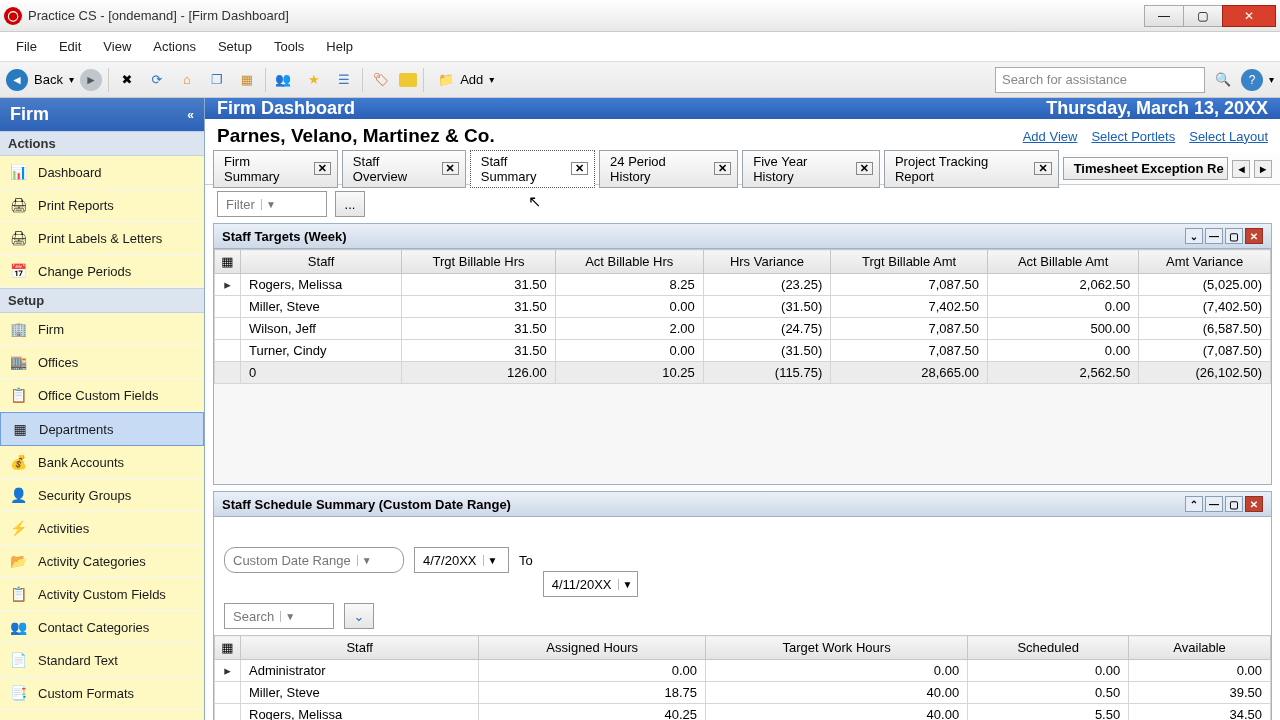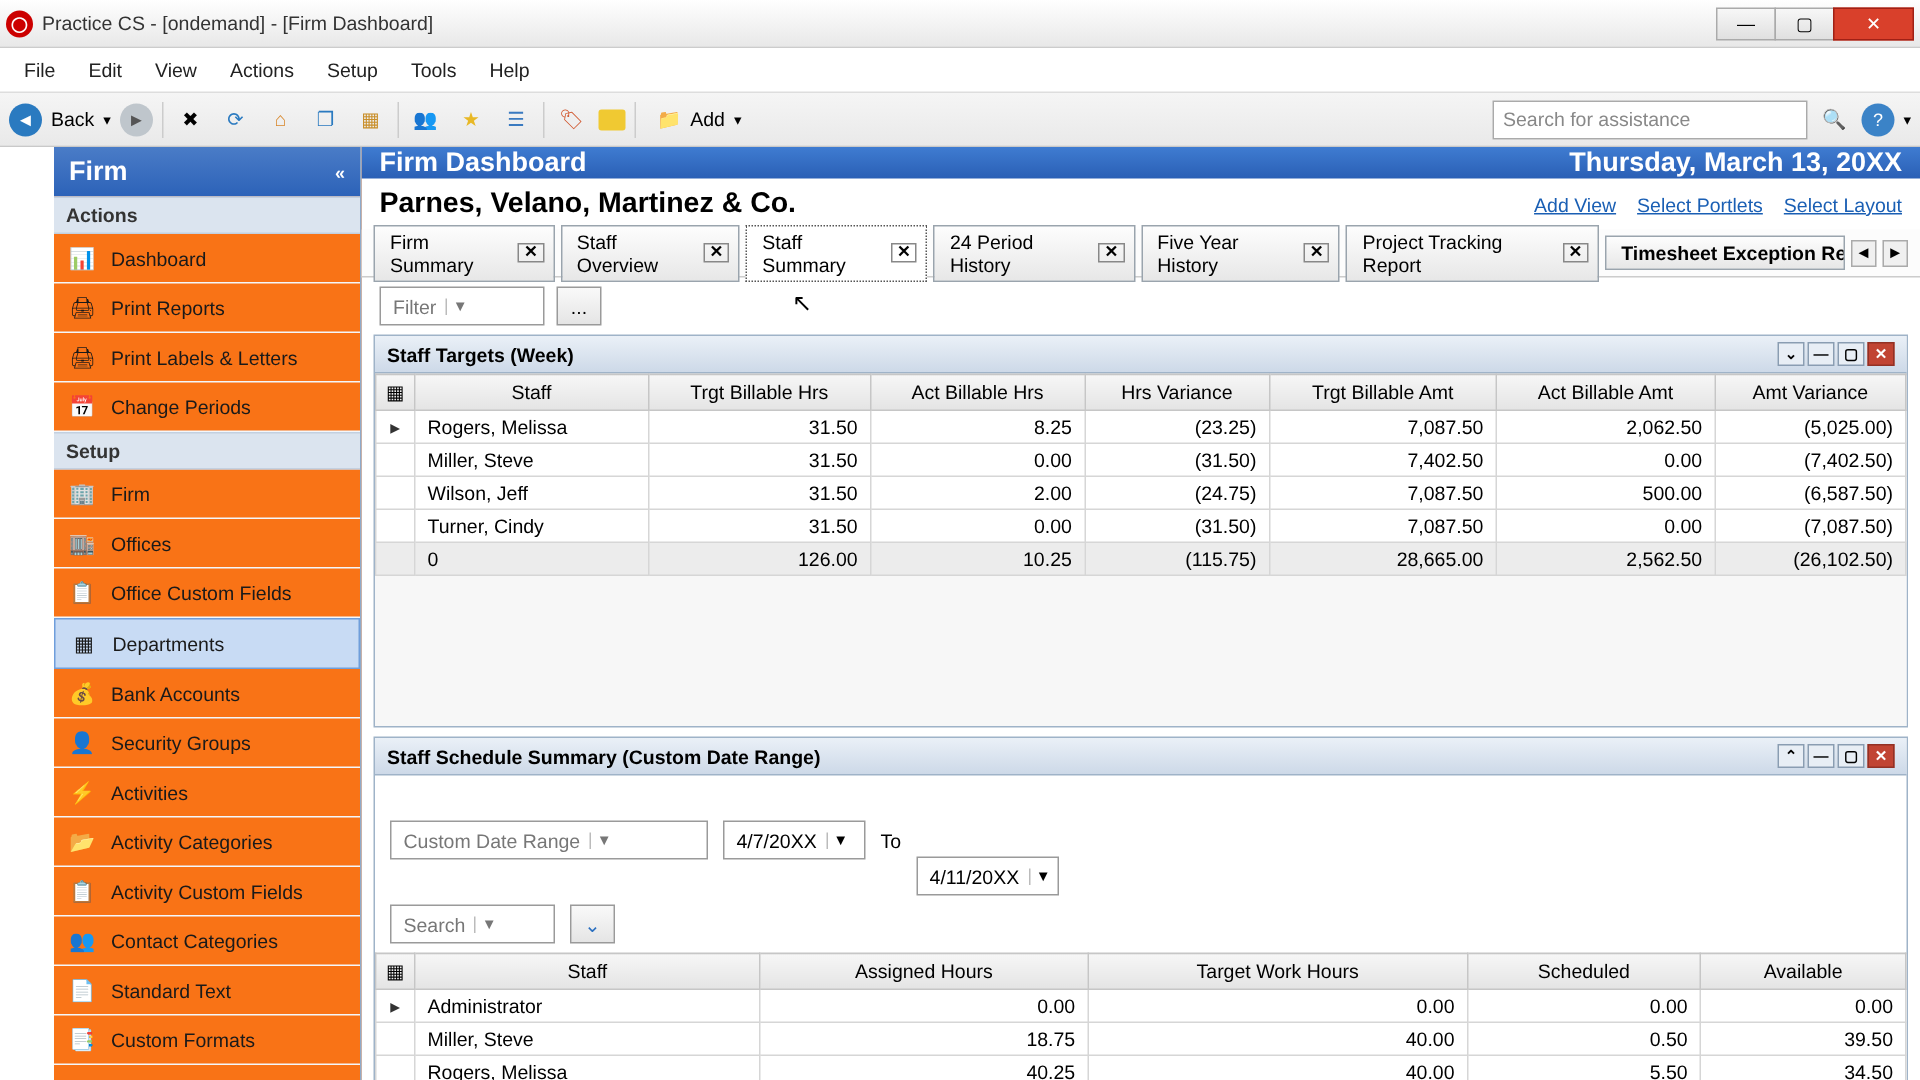--- a/index.html
+++ b/index.html
@@ -14,21 +14,21 @@
 .menubar .mitem { padding: 4px 10px; color: #222; cursor: default; }
 .toolbar { height: 36px; background: linear-gradient(#f5f5f5,#e9e9e9); border-bottom: 1px solid #c9c9c9; display: flex; align-items: center; padding: 0 6px; gap: 6px; }
 .tbtn { width: 24px; height: 24px; border-radius: 3px; display:flex;align-items:center;justify-content:center; }
 .circle { width:22px;height:22px;border-radius:50%;display:flex;align-items:center;justify-content:center;color:#fff;font-size:12px; }
 .circle.blue{background:#2a7ac0;} .circle.gray{background:#bfc6cc;color:#555;}
 .toolbar .sep { width:1px; height:24px; background:#ccc; }
 .addbtn { display:flex;align-items:center;gap:6px;padding:3px 8px; }
 .searchbox { margin-left:auto; width:210px; height:26px; border:1px solid #aaa; background:#fff; padding:0 6px; color:#888; display:flex;align-items:center;}
 .helpico { width:22px;height:22px;border-radius:50%;background:#3b83c7;color:#fff;display:flex;align-items:center;justify-content:center;font-size:12px;}
 .main { display:flex; height: calc(720px - 32px - 30px - 36px); }
-.sidebar { width: 205px; border-right:1px solid #8faac9; display:flex;flex-direction:column; background:#f97316;margin-left:36px;}
+.sidebar { width: 205px; border-right:1px solid #8faac9; display:flex;flex-direction:column; background:#fef9c3;}
 .sb-head { background: linear-gradient(#4a7cc7,#2c62b8); color:#fff; font-weight:bold; font-size:18px; padding:6px 10px; display:flex;align-items:center;justify-content:space-between;}
 .sb-head .chev { font-size:12px; }
 .sb-section { background:#dbe4ef; padding:4px 8px; font-weight:600; color:#333; border-top:1px solid #c3d0e0; border-bottom:1px solid #c3d0e0;}
 .sb-item { display:flex; align-items:center; gap:8px; padding:5px 8px; color:#1a1a1a; cursor:default; border-bottom:1px solid #f4f7fb;}
 .sb-item.sel { background:#c8dbf4; border:1px solid #6f9edb; }
 .sb-item .sbi { width:22px;height:22px;display:flex;align-items:center;justify-content:center;font-size:14px; }
 .content { flex:1; display:flex; flex-direction:column; overflow:hidden;}
 .dash-head { background: linear-gradient(#3f7cd1,#2a5fb5); color:#fff; height:34px; display:flex; align-items:flex-end; padding:0 12px; font-size:18px; font-weight:bold;}
 .dash-head .date { margin-left:auto; }
 .firmline { display:flex; align-items:center; padding:6px 12px; }
@@ -330,21 +330,21 @@
       <div class="portlet-hd">
         <span>Staff Schedule Summary  (Custom Date Range)</span>
         <span class="pctrl">
           <span class="pc">⌃</span>
           <span class="pc">—</span>
           <span class="pc">▢</span>
           <span class="pc close">✕</span>
         </span>
       </div>
       <div class="sched-ctrl">
-        <div class="combo" style="width:212px;">
+        <div class="combo" style="width:180px;border-radius:11px;">
             <span>Custom Date Range</span>
             <span class="dd">▼</span>
           </div>
         <div class="combo" style="width:95px;color:#000;">
             <span>4/7/20XX</span>
             <span class="dd">▼</span>
           </div>
         <span>To</span>
         <div class="combo" style="width:95px;color:#000;margin-top:48px;">
             <span>4/11/20XX</span>

